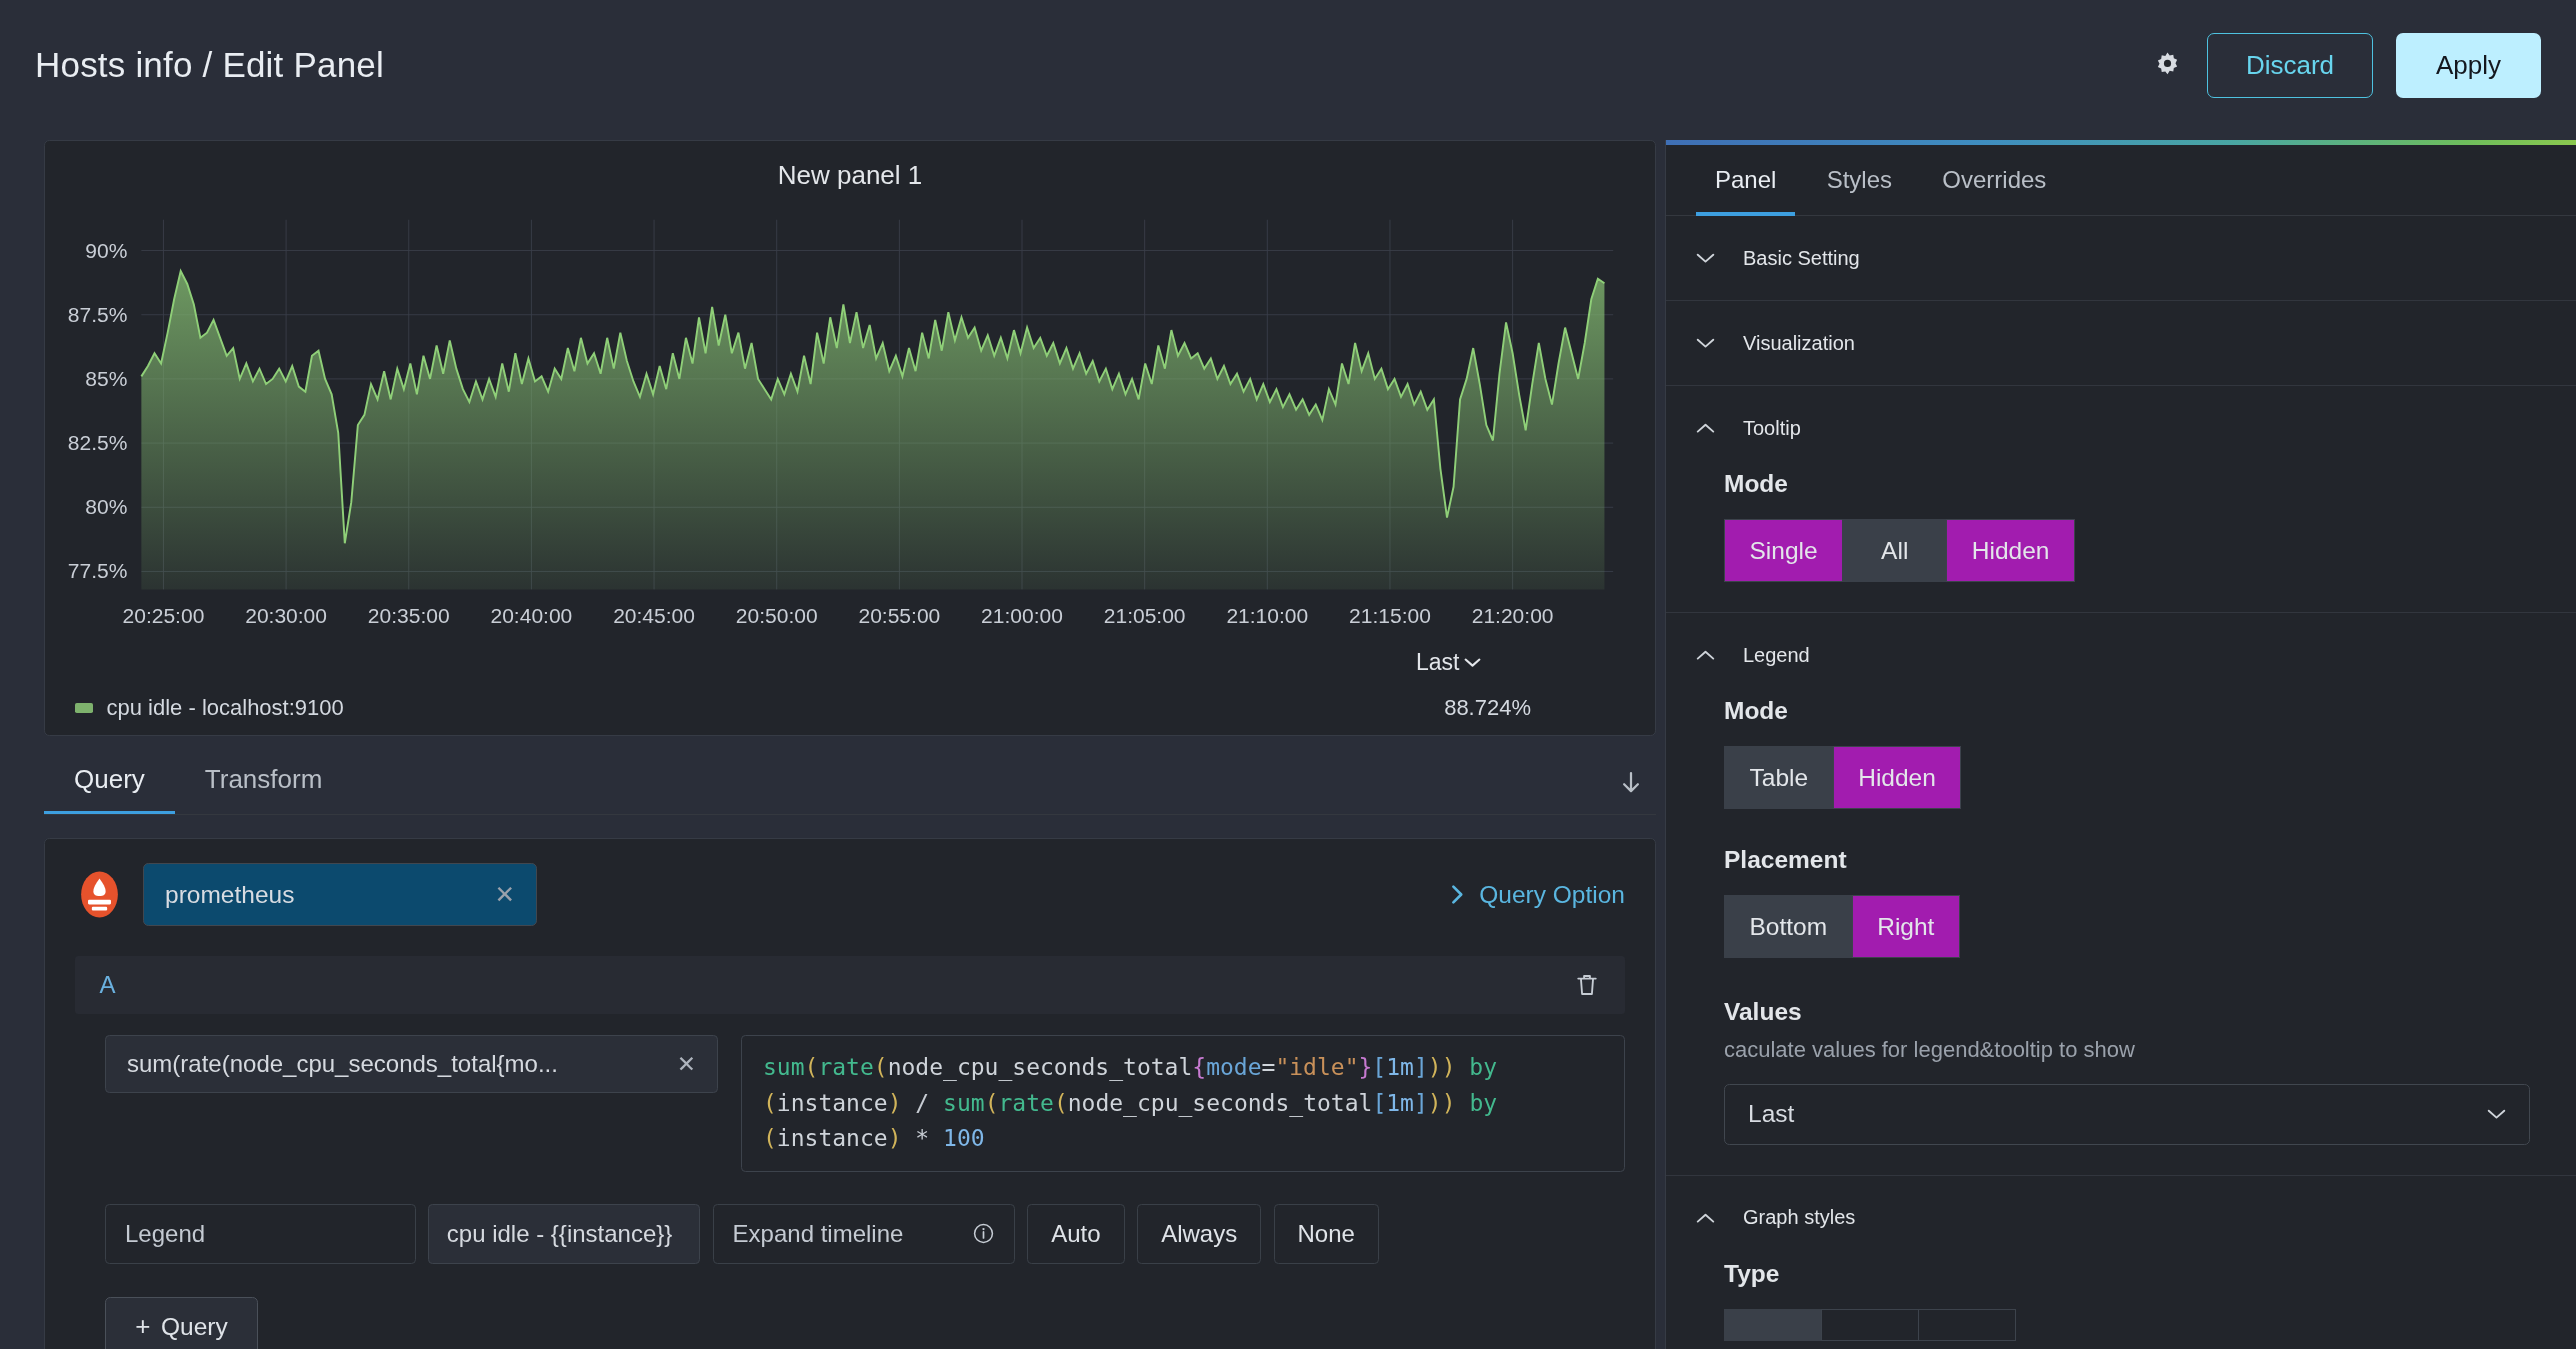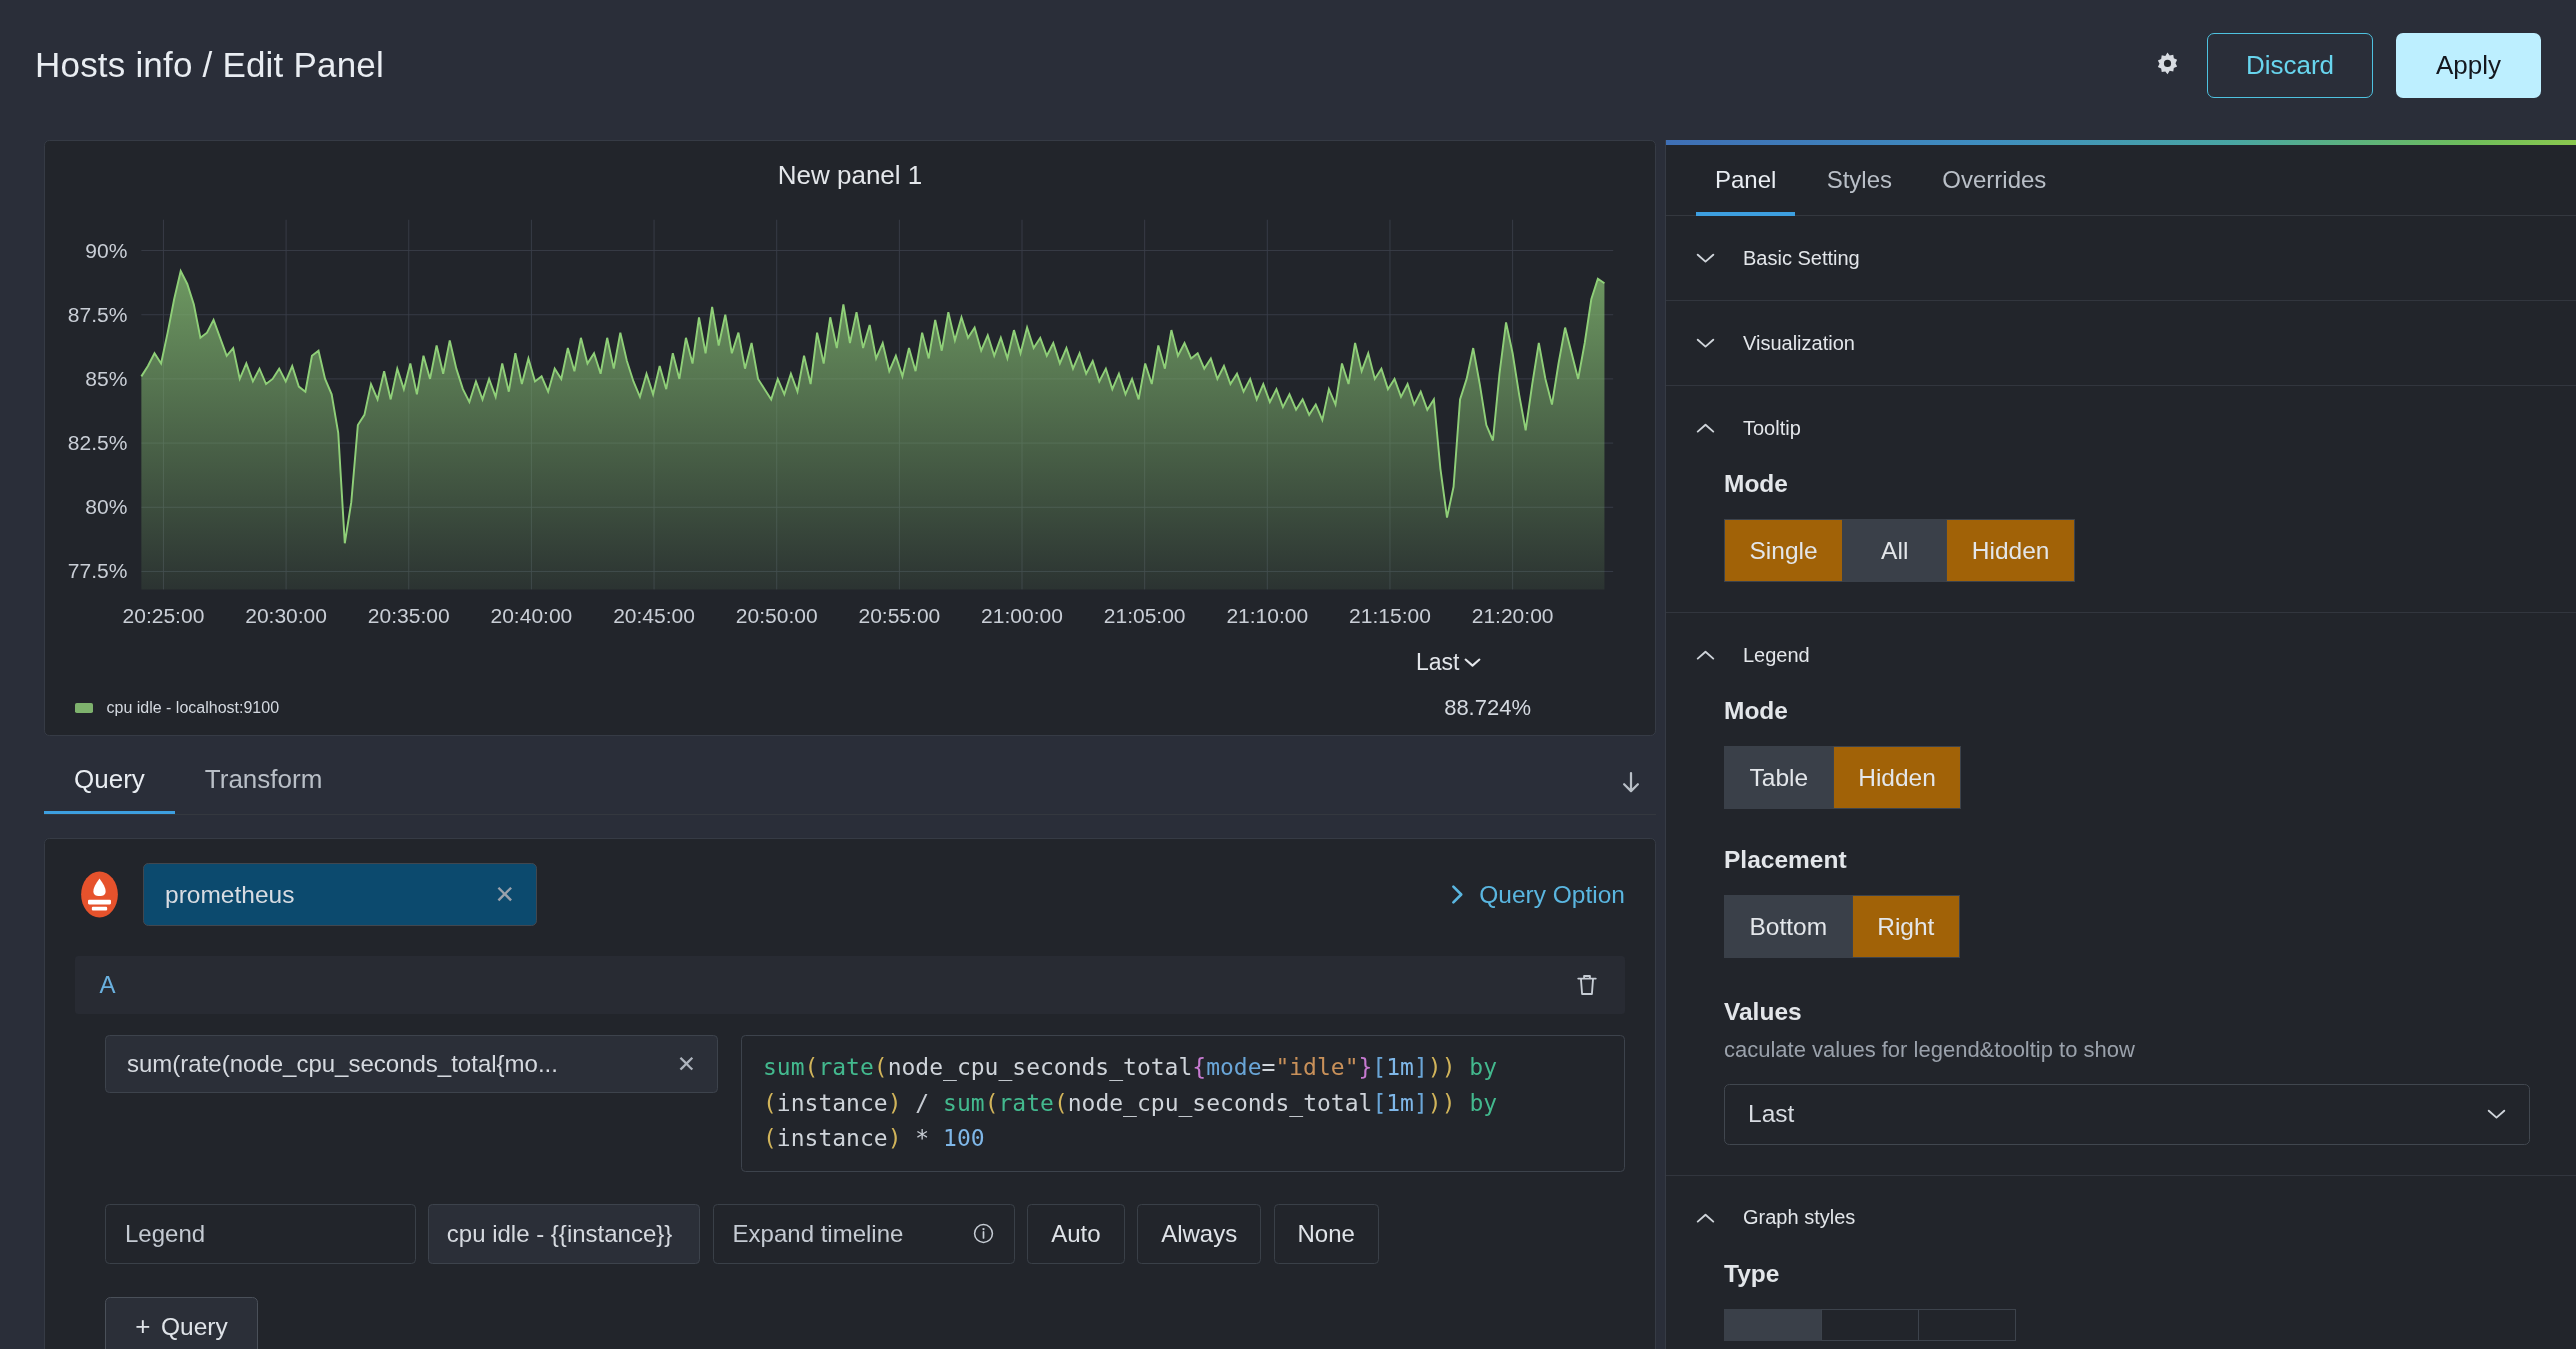--- a/index.html
+++ b/index.html
@@ -56,21 +56,21 @@
 
   .legend-row {
     position: absolute; left: 0; bottom: 0; width: 1612px;
     padding: 0 30px 14px 30px;
   }
   .legend-head { display: flex; justify-content: flex-end; padding-right: 145px; }
   .legend-calc { font-size: 23px; color: #e3e6ea; cursor: pointer; display: flex; align-items: center; gap: 3.5px; }
   .legend-body { display: flex; align-items: center; justify-content: space-between; margin-top: 19px; }
   .legend-series { display: flex; align-items: center; gap: 14px; }
   .legend-swatch { width: 17.5px; height: 10.5px; border-radius: 1.8px; background: #7eb26d; display: inline-block; }
-  .legend-name { font-size: 16px; color: #d4d9e0; }
+  .legend-name { font-size: 22px; color: #d4d9e0; }
   .legend-value { font-size: 22px; color: #d4d9e0; padding-right: 96px; }
 
   
   .query-area { position: absolute; left: 0; top: 613px; width: 1612px; }
   .qtabs { display: flex; align-items: center; justify-content: space-between; border-bottom: 0.9px solid #34383f; }
   .qtabs-left { display: flex; }
   .qtab {
     font-size: 26px; color: #b9bfc7; padding: 10.5px 30px 19px 30px; cursor: pointer;
     position: relative; background: transparent; border: none;
     font-family: "Liberation Sans", sans-serif;
@@ -176,21 +176,21 @@
     display: flex; align-items: center; gap: 28px; height: 84px; cursor: pointer;
     font-size: 20px; color: #e3e6ea;
   }
   .chev { width: 19px; height: 12.3px; flex: none; }
   .sec-body { padding: 0 0 30px 28px; }
   .field-label { font-size: 24.5px; color: #e3e6ea; font-weight: 700; margin-bottom: 21px; }
   .field-desc { font-size: 22px; color: #9aa1ab; margin: -10.5px 0 21px 0; }
   .radio-group { display: flex; }
   .rbtn {
     height: 63px; min-width: 105px; padding: 0 24.5px;
-    border: 0.9px solid #3d434c; background: #a16207; color: #e3e6ea;
+    border: 0.9px solid #3d434c; background: #a21caf; color: #e3e6ea;
     font-size: 24.5px; display: flex; align-items: center; justify-content: center;
     cursor: pointer; font-family: "Liberation Sans", sans-serif; margin-right: -0.9px;
   }
   .rbtn.sel { background: #3a4049; border-color: #3a4049; }
   .select-box {
     width: 806px; height: 61px; background: #22252b; border: 0.9px solid #41474f; border-radius: 5.3px;
     display: flex; align-items: center; justify-content: space-between; padding: 0 23px;
     font-size: 24.5px; color: #d8dce2; cursor: pointer;
   }
   .type-strip { display: flex; margin-top: 19px; }

